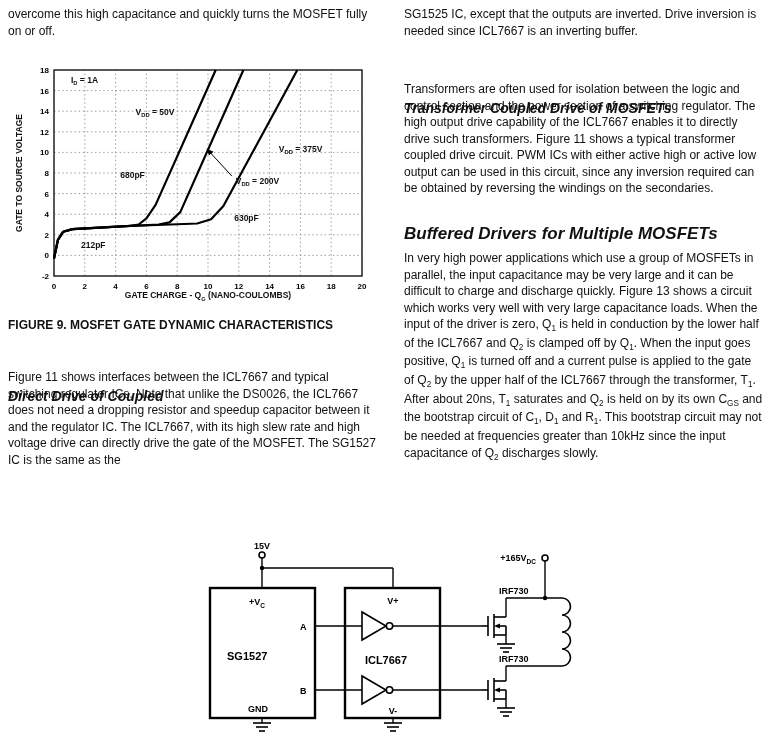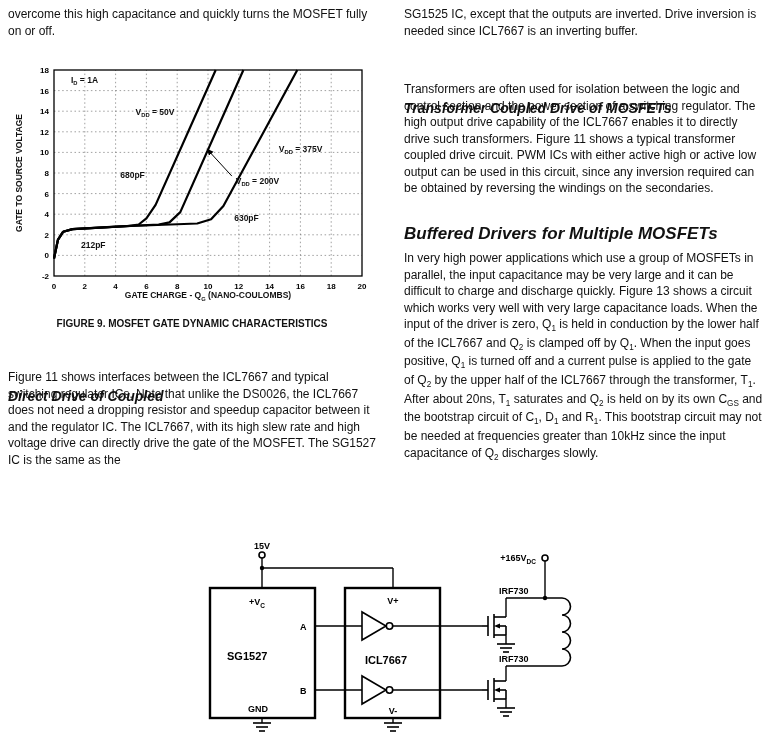--- a/index.html
+++ b/index.html
@@ -5,21 +5,21 @@
   * { margin:0; padding:0; box-sizing:border-box; }
   html,body { background:#ffffff; }
   body {
     width:771px; height:746px; position:relative; overflow:hidden;
     font-family:"Liberation Sans", sans-serif; color:#111;
   }
   .abs { position:absolute; }
   .para { font-size:12px; line-height:1.38; }
   .h-small { font-size:14px; font-weight:bold; font-style:italic;margin-top:40px; }
   .h-big { font-size:17px; font-weight:bold; font-style:italic; }
-  .fig-caption { font-size:10px; font-weight:bold; text-align:center; }
+  .fig-caption { font-size:12px; font-weight:bold; text-align:left; }
   sub { font-size:0.68em; }
 
   
   #chart-wrap { position:absolute; left:8px; top:60px; width:368px; }
   #chart-area { position:relative; width:368px; height:250px; }
   #chart-svg { position:absolute; left:0; top:0; }
   .chart-ann { position:absolute; font-size:8.5px; font-weight:bold; white-space:nowrap; transform:translateY(-55%); }
   #chart-xlabel { position:absolute; left:46px; top:230px; width:308px; font-size:8.5px; font-weight:bold; text-align:center; }
   #chart-ylabel { position:absolute; left:6px; top:216px; width:206px; font-size:8.5px; font-weight:bold; text-align:center;
                   transform:rotate(-90deg); transform-origin:0 0; }

